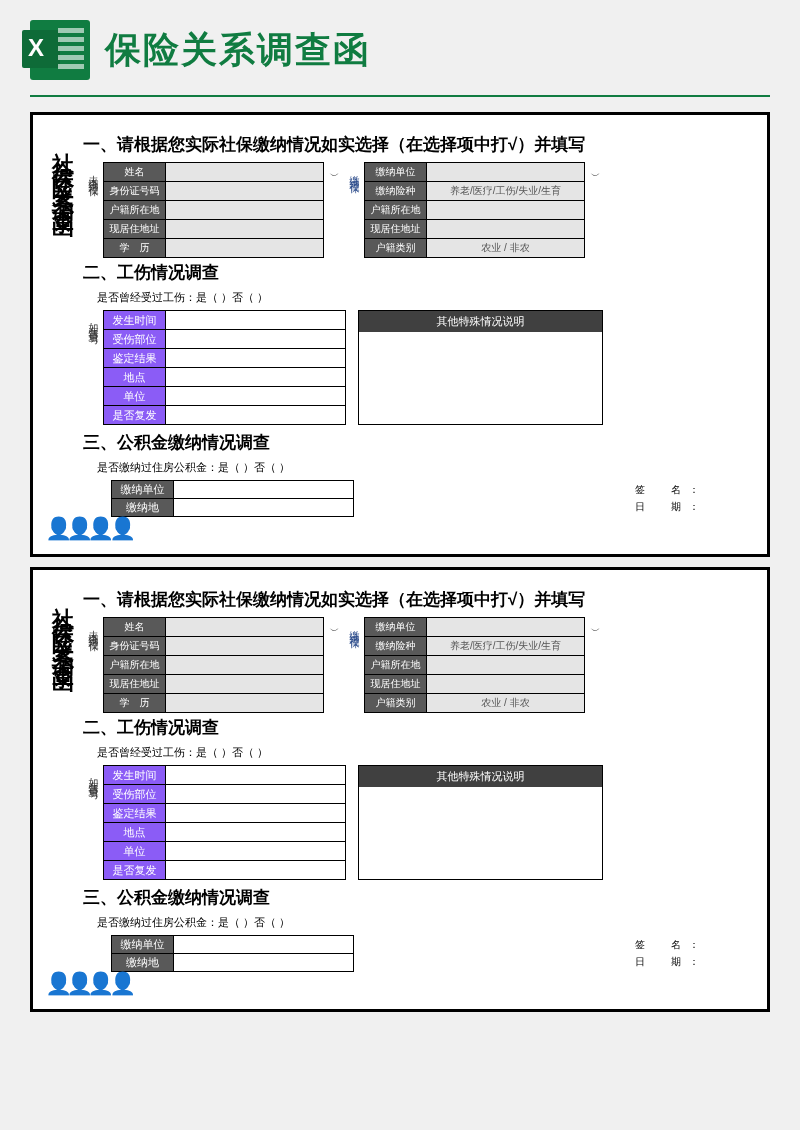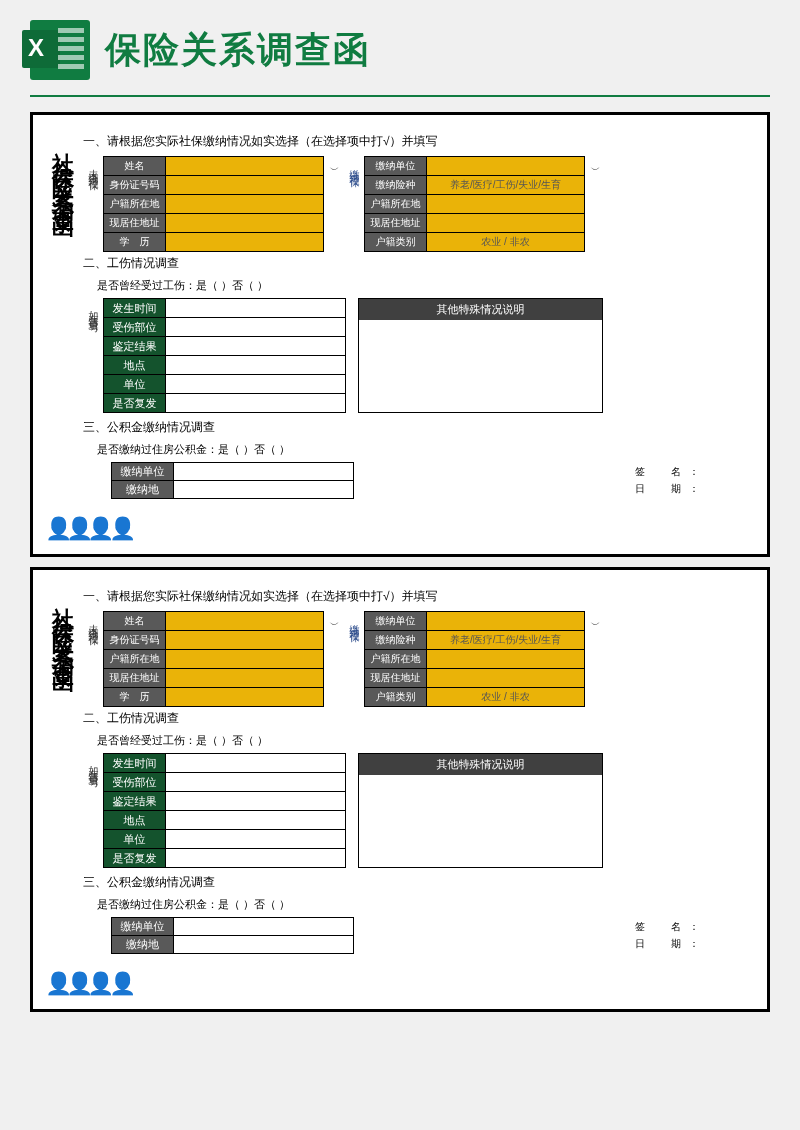--- a/index.html
+++ b/index.html
@@ -11,35 +11,35 @@
 .excel-icon .bars{position:absolute;right:6px;top:8px}
 .excel-icon .bars span{display:block;width:26px;height:5px;background:rgba(255,255,255,0.6);margin-bottom:4px}
 .title-block h1{color:#107c41;font-size:36px;font-weight:bold;letter-spacing:2px}
 .title-block .sub{color:#333;font-size:16px;margin-top:4px}
 .hr-line{height:2px;background:#107c41;margin:5px 30px 15px}
 .page{background:#fff;margin:10px 30px;border:3px solid #000;padding:15px 20px 15px 15px;position:relative;height:445px}
 .page-inner{display:flex;height:100%}
 .side-title{writing-mode:vertical-rl;text-orientation:upright;font-size:22px;font-weight:bold;letter-spacing:8px;padding:5px 5px 0 0;width:35px}
 .people-icon{position:absolute;bottom:12px;left:12px;font-size:22px;letter-spacing:-6px}
 .content{flex:1;font-size:11px}
-.sec-title{font-size:12px;font-weight:normal;margin:3px 0 6px}
+.sec-title{font-size:17px;font-weight:bold;margin:3px 0 6px}
 .sec1-body{display:flex;align-items:stretch}
 .vlabel{writing-mode:vertical-rl;text-orientation:upright;font-size:10px;padding:5px 3px;display:flex;align-items:center;letter-spacing:3px;color:#333}
 .vlabel.blue{color:#2a4a8a}
 .table1{border-collapse:collapse}
 .table1 td{border:1px solid #000;height:19px;padding:0 4px;font-size:10px}
 .table1 .lbl{background:#595959;color:#fff;text-align:center;width:62px}
-.table1 .val{width:158px;background:#eab308}
+.table1 .val{width:158px;background:#e5e5e5}
 .table1 .val.c{text-align:center;color:#555}
 .sec2-body{display:flex;gap:12px}
 .sec2-left{display:flex}
 .q2{margin:3px 0 5px 14px;font-size:11px}
 .table2{border-collapse:collapse}
 .table2 td{border:1px solid #000;height:18px;padding:0 4px;font-size:11px}
-.table2 .lbl{background:#14532d;color:#fff;text-align:center;width:62px}
+.table2 .lbl{background:#8b5cf6;color:#fff;text-align:center;width:62px}
 .table2 .val{width:180px}
 .other-box{border:1px solid #000;width:245px}
 .other-head{background:#404040;color:#fff;text-align:center;font-size:11px;padding:3px}
 .other-body{height:92px}
 .sec3{margin-top:6px}
 .q3{margin:3px 0 5px 14px;font-size:11px}
 .sec3-body{display:flex;gap:30px;align-items:flex-start}
 .table3{border-collapse:collapse;margin-left:28px}
 .table3 td{border:1px solid #000;height:18px;padding:0 4px;font-size:11px}
 .table3 .lbl{background:#595959;color:#fff;text-align:center;width:62px}

